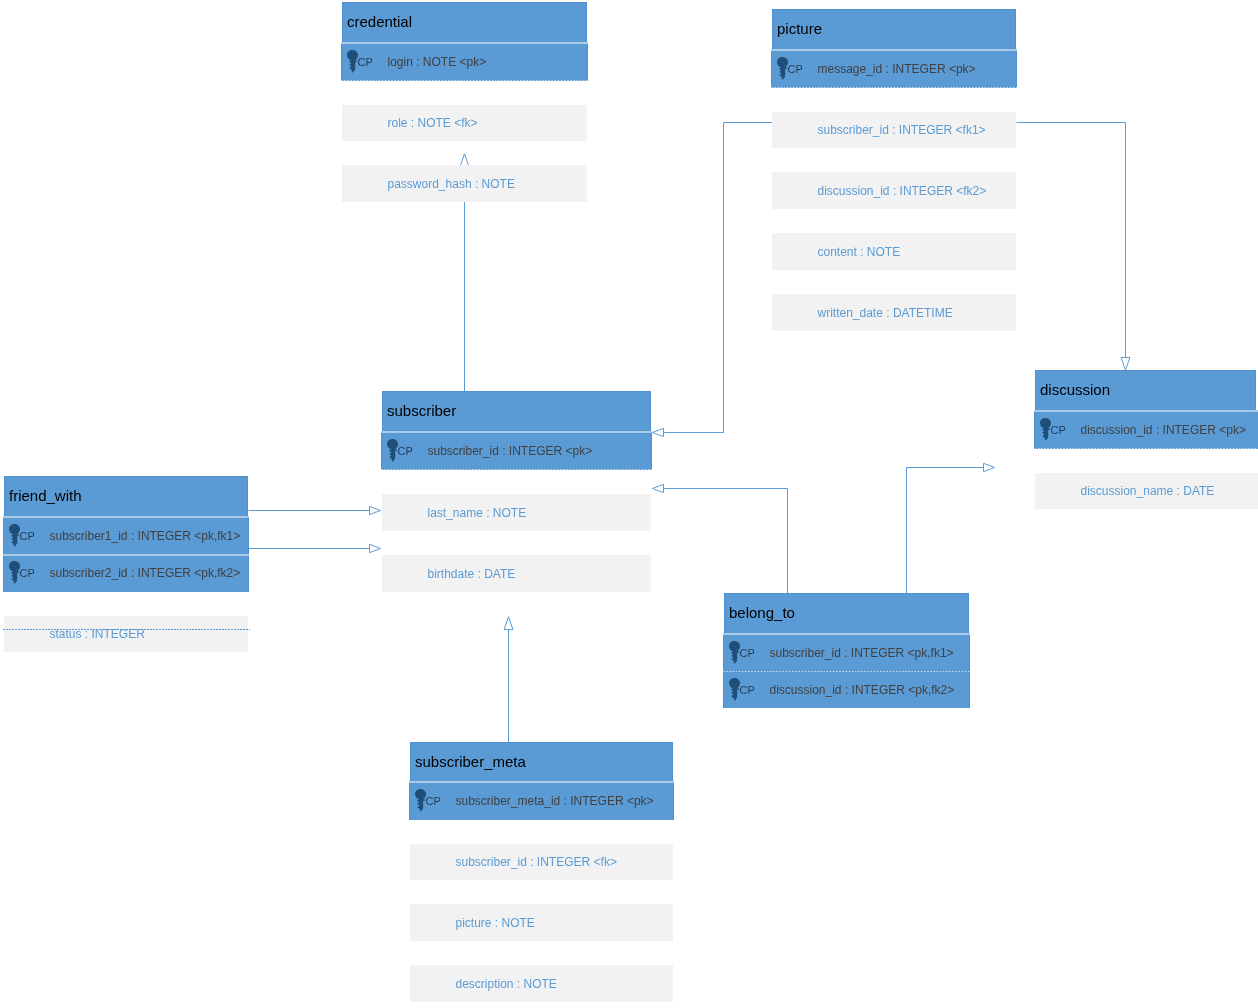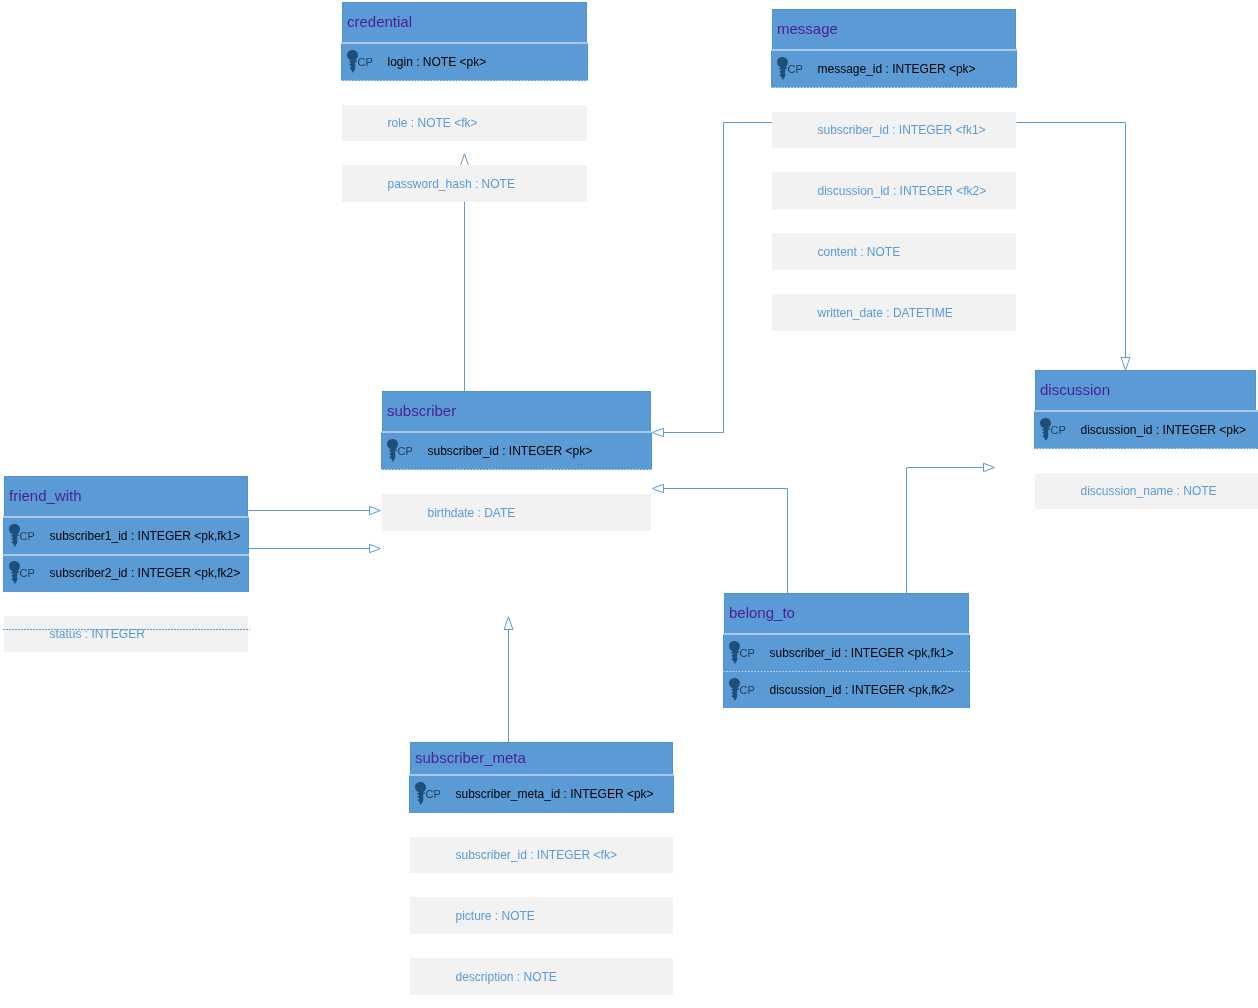--- a/index.html
+++ b/index.html
@@ -3,35 +3,35 @@
 <meta charset="utf-8">
 <title>ER diagram</title>
 <style>
   html,body{margin:0;padding:0;background:#ffffff;}
   body{width:1258px;height:1008px;overflow:hidden;
        font-family:"Liberation Sans", sans-serif;
        -webkit-font-smoothing:antialiased;}
   #canvas{position:relative;width:1258px;height:1008px;background:#fff;}
   svg.links{position:absolute;left:0;top:0;width:1258px;height:1008px;overflow:visible;}
   .entity{position:absolute;box-sizing:border-box;}
-  .ent-title{background:#5B9BD5;color:#4c1d95;font-size:15px;position:relative;
+  .ent-title{background:#5B9BD5;color:#000000;font-size:15px;position:relative;
              padding-left:5px;box-sizing:border-box;white-space:nowrap;
              box-shadow:inset 0 0 0 1px #5090CD;}
   .ent-title > span{position:absolute;left:5px;top:50%;margin-top:-9.3px;}
   .ent-rows{position:relative;}
   .row{position:relative;box-sizing:border-box;white-space:nowrap;}
   .row.pk{background:#5B9BD5;color:#ffffff;margin-left:-1px;margin-right:-1px;
           box-shadow:inset 1px 0 0 0 #5090CD, inset -1px 0 0 0 #5090CD;}
   .row.norm{background:#F2F2F2;color:#5B9BD5;margin-top:24px;}
   .row.sep-top::before{content:"";position:absolute;left:0;right:0;top:-1px;
       height:2px;pointer-events:none;
       background:linear-gradient(to bottom,#9FC2E2 0,#B8D1EA 50%,#9FC2E2 100%);}
   .row-label{position:absolute;left:45.5px;top:50%;transform:translateY(-50%);
              font-size:12px;white-space:nowrap;}
-  .row.pk .row-label{color:#000000;left:46.5px;}
+  .row.pk .row-label{color:#404040;left:46.5px;}
   .row.pk .keycell{left:1px;}
   .keycell{position:absolute;left:0;top:0;width:45px;height:100%;}
   .key-icon{position:absolute;left:5px;top:50%;margin-top:-11.6px;line-height:0;}
   .cp{position:absolute;left:15.6px;top:50%;margin-top:-4px;
       font-size:11px;line-height:8px;color:#1F3B57;}
   
   .pksolid{position:absolute;left:-1px;height:2px;pointer-events:none;z-index:3;
       background:linear-gradient(to bottom,#9FC2E2 0,#B8D1EA 50%,#9FC2E2 100%);}
   .pkdash{position:absolute;left:-1px;height:1px;pointer-events:none;z-index:3;
       background-image:linear-gradient(to right,rgba(255,255,255,.62) 0,rgba(255,255,255,.62) 1.5px,rgba(255,255,255,0) 1.5px,rgba(255,255,255,0) 3.15px);
@@ -97,21 +97,21 @@
             <span class="row-label">role : NOTE &lt;fk&gt;</span>
           </div>
           <div class="row norm" style="height: 37px;">
             <span class="row-label">password_hash : NOTE</span>
           </div>
         </div>
         <span class="pkdash" style="top: 78px; width: 247px;"></span>
       </div>
       <div class="entity" style="left: 772px; top: 9px; width: 244px;">
         <div class="ent-title" style="height: 41px;">
-          <span>message</span>
+          <span>picture</span>
         </div>
         <div class="ent-rows" style="width: 244px;">
           <div class="row pk sep-top" style="height: 38px;">
             <span class="keycell">
               <span class="key-icon"><svg width="11" height="23" viewBox="0 0 11 23">
                   <path fill="#1F4E79" d="M5.5 0 C2.46 0 0 2.28 0 5.1 C0 7.63 1.85 9.85 3.75 10.3 L3.75 10.8 L2.25 11.25 L2.25 12.2 L3.75 12.65 L3.82 14.0 L2.35 14.45 L2.35 15.4 L3.9 15.85 L3.97 17.3 L2.5 17.75 L2.5 18.7 L4.05 19.15 L5.65 22.9 L8.2 19.3 L8.2 12.05 L10.2 11.6 L10.2 10.6 L8.2 10.2 C9.6 9.5 11 7.5 11 5.1 C11 2.28 8.54 0 5.5 0 Z"></path>
                 </svg></span>
               <span class="cp">CP</span>
             </span>
             <span class="row-label">message_id : INTEGER &lt;pk&gt;</span>
@@ -139,38 +139,41 @@
           <div class="row pk sep-top" style="height: 38px;">
             <span class="keycell">
               <span class="key-icon"><svg width="11" height="23" viewBox="0 0 11 23">
                   <path fill="#1F4E79" d="M5.5 0 C2.46 0 0 2.28 0 5.1 C0 7.63 1.85 9.85 3.75 10.3 L3.75 10.8 L2.25 11.25 L2.25 12.2 L3.75 12.65 L3.82 14.0 L2.35 14.45 L2.35 15.4 L3.9 15.85 L3.97 17.3 L2.5 17.75 L2.5 18.7 L4.05 19.15 L5.65 22.9 L8.2 19.3 L8.2 12.05 L10.2 11.6 L10.2 10.6 L8.2 10.2 C9.6 9.5 11 7.5 11 5.1 C11 2.28 8.54 0 5.5 0 Z"></path>
                 </svg></span>
               <span class="cp">CP</span>
             </span>
             <span class="row-label">discussion_id : INTEGER &lt;pk&gt;</span>
           </div>
           <div class="row norm" style="height: 36px;">
-            <span class="row-label">discussion_name : NOTE</span>
+            <span class="row-label">discussion_name : DATE</span>
           </div>
         </div>
         <span class="pkdash" style="top: 78px; width: 263px;"></span>
       </div>
       <div class="entity" style="left: 382px; top: 391px; width: 269px;">
         <div class="ent-title" style="height: 41px;">
           <span>subscriber</span>
         </div>
         <div class="ent-rows" style="width: 269px;">
           <div class="row pk sep-top" style="height: 38px;">
             <span class="keycell">
               <span class="key-icon"><svg width="11" height="23" viewBox="0 0 11 23">
                   <path fill="#1F4E79" d="M5.5 0 C2.46 0 0 2.28 0 5.1 C0 7.63 1.85 9.85 3.75 10.3 L3.75 10.8 L2.25 11.25 L2.25 12.2 L3.75 12.65 L3.82 14.0 L2.35 14.45 L2.35 15.4 L3.9 15.85 L3.97 17.3 L2.5 17.75 L2.5 18.7 L4.05 19.15 L5.65 22.9 L8.2 19.3 L8.2 12.05 L10.2 11.6 L10.2 10.6 L8.2 10.2 C9.6 9.5 11 7.5 11 5.1 C11 2.28 8.54 0 5.5 0 Z"></path>
                 </svg></span>
               <span class="cp">CP</span>
             </span>
             <span class="row-label">subscriber_id : INTEGER &lt;pk&gt;</span>
+          </div>
+          <div class="row norm" style="height: 37px;">
+            <span class="row-label">last_name : NOTE</span>
           </div>
           <div class="row norm" style="height: 37px;">
             <span class="row-label">birthdate : DATE</span>
           </div>
         </div>
         <span class="pkdash" style="top: 78px; width: 271px;"></span>
       </div>
       <div class="entity" style="left: 4px; top: 476px; width: 244px;">
         <div class="ent-title" style="height: 41px;">
           <span>friend_with</span>
@@ -221,21 +224,21 @@
                   <path fill="#1F4E79" d="M5.5 0 C2.46 0 0 2.28 0 5.1 C0 7.63 1.85 9.85 3.75 10.3 L3.75 10.8 L2.25 11.25 L2.25 12.2 L3.75 12.65 L3.82 14.0 L2.35 14.45 L2.35 15.4 L3.9 15.85 L3.97 17.3 L2.5 17.75 L2.5 18.7 L4.05 19.15 L5.65 22.9 L8.2 19.3 L8.2 12.05 L10.2 11.6 L10.2 10.6 L8.2 10.2 C9.6 9.5 11 7.5 11 5.1 C11 2.28 8.54 0 5.5 0 Z"></path>
                 </svg></span>
               <span class="cp">CP</span>
             </span>
             <span class="row-label">discussion_id : INTEGER &lt;pk,fk2&gt;</span>
           </div>
         </div>
         <span class="pkdash" style="top: 78px; width: 247px;"></span>
       </div>
       <div class="entity" style="left: 410px; top: 742px; width: 263px;">
-        <div class="ent-title" style="height: 33px;">
+        <div class="ent-title" style="height: 40px;">
           <span>subscriber_meta</span>
         </div>
         <div class="ent-rows" style="width: 263px;">
           <div class="row pk sep-top" style="height: 38px;">
             <span class="keycell">
               <span class="key-icon"><svg width="11" height="23" viewBox="0 0 11 23">
                   <path fill="#1F4E79" d="M5.5 0 C2.46 0 0 2.28 0 5.1 C0 7.63 1.85 9.85 3.75 10.3 L3.75 10.8 L2.25 11.25 L2.25 12.2 L3.75 12.65 L3.82 14.0 L2.35 14.45 L2.35 15.4 L3.9 15.85 L3.97 17.3 L2.5 17.75 L2.5 18.7 L4.05 19.15 L5.65 22.9 L8.2 19.3 L8.2 12.05 L10.2 11.6 L10.2 10.6 L8.2 10.2 C9.6 9.5 11 7.5 11 5.1 C11 2.28 8.54 0 5.5 0 Z"></path>
                 </svg></span>
               <span class="cp">CP</span>
             </span>

